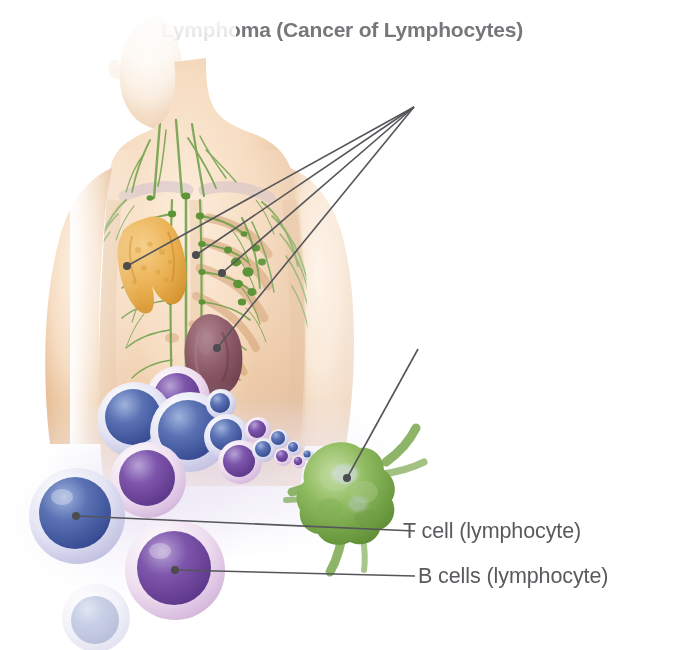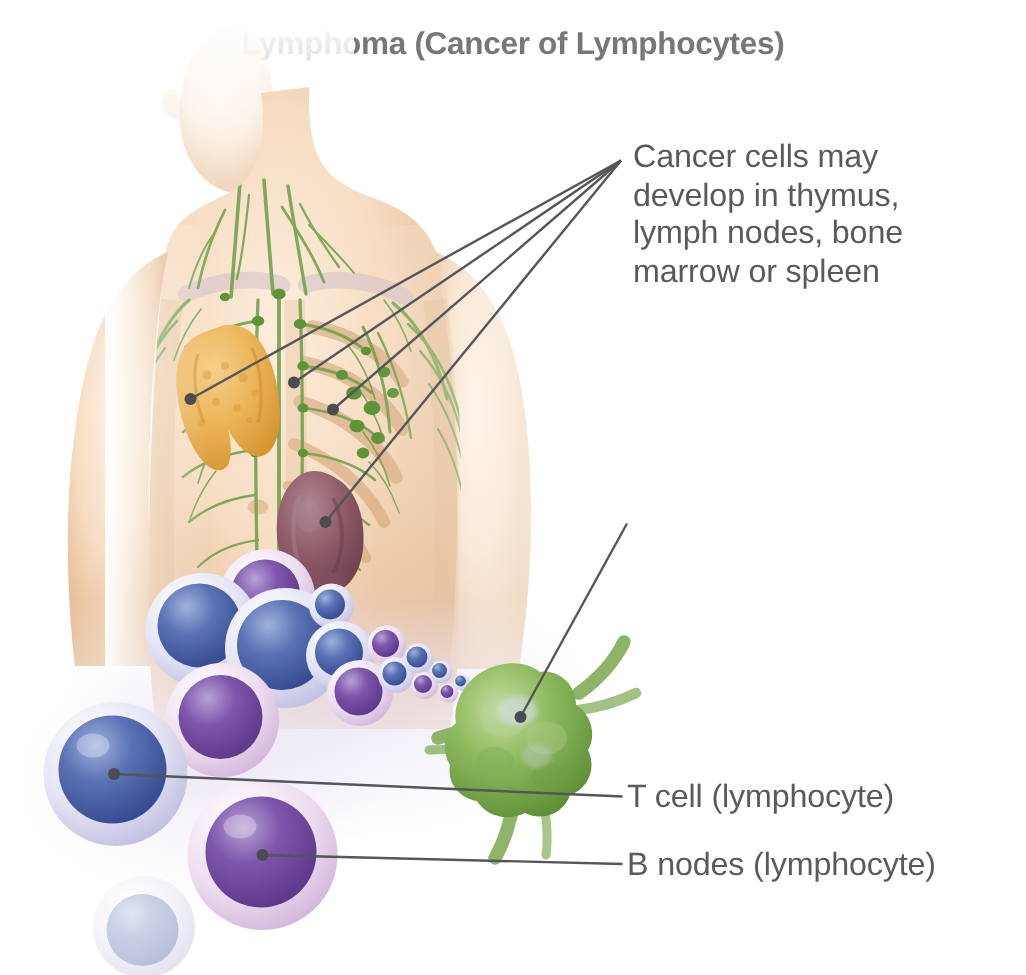--- a/index.html
+++ b/index.html
@@ -36,21 +36,21 @@
   .callout {
     position: absolute;
     color: #5a5a5e;
     font-size: 21.5px;
     line-height: 25.5px;
     white-space: pre-line;
     letter-spacing: -0.1px;
   }
   #callout-organs { left: 422px; top: 92px; }
   #callout-tumor  { left: 422px; top: 337px; }
-  #callout-tcell  { left: 418px; top: 519px; }
+  #callout-tcell  { left: 403px; top: 519px; }
   #callout-bcell  { left: 418px; top: 564px; }
 </style>
 </head>
 <body>
 
 <div id="stage">
 
   <div id="figure-title">Lymphoma (Cancer of Lymphocytes)</div>
 
   <svg id="art" width="684" height="650" viewBox="0 0 684 650">
@@ -445,23 +445,19 @@
       <circle cx="127" cy="266" r="4"></circle>
       <circle cx="196" cy="255" r="4"></circle>
       <circle cx="222" cy="273" r="4"></circle>
       <circle cx="217" cy="348" r="4"></circle>
       <circle cx="347" cy="478" r="4"></circle>
       <circle cx="76" cy="516" r="4"></circle>
       <circle cx="175" cy="570" r="4"></circle>
     </g>
   </svg>
 
-  <div class="callout" id="callout-organs">Cancer cells may
-develop in thymus,
-lymph nodes, bone
-marrow or spleen</div>
 
 
   <div class="callout" id="callout-tcell">T cell (lymphocyte)</div>
 
-  <div class="callout" id="callout-bcell">B nodes (lymphocyte)</div>
+  <div class="callout" id="callout-bcell">B cells (lymphocyte)</div>
 
 </div>
 
 </body></html>

